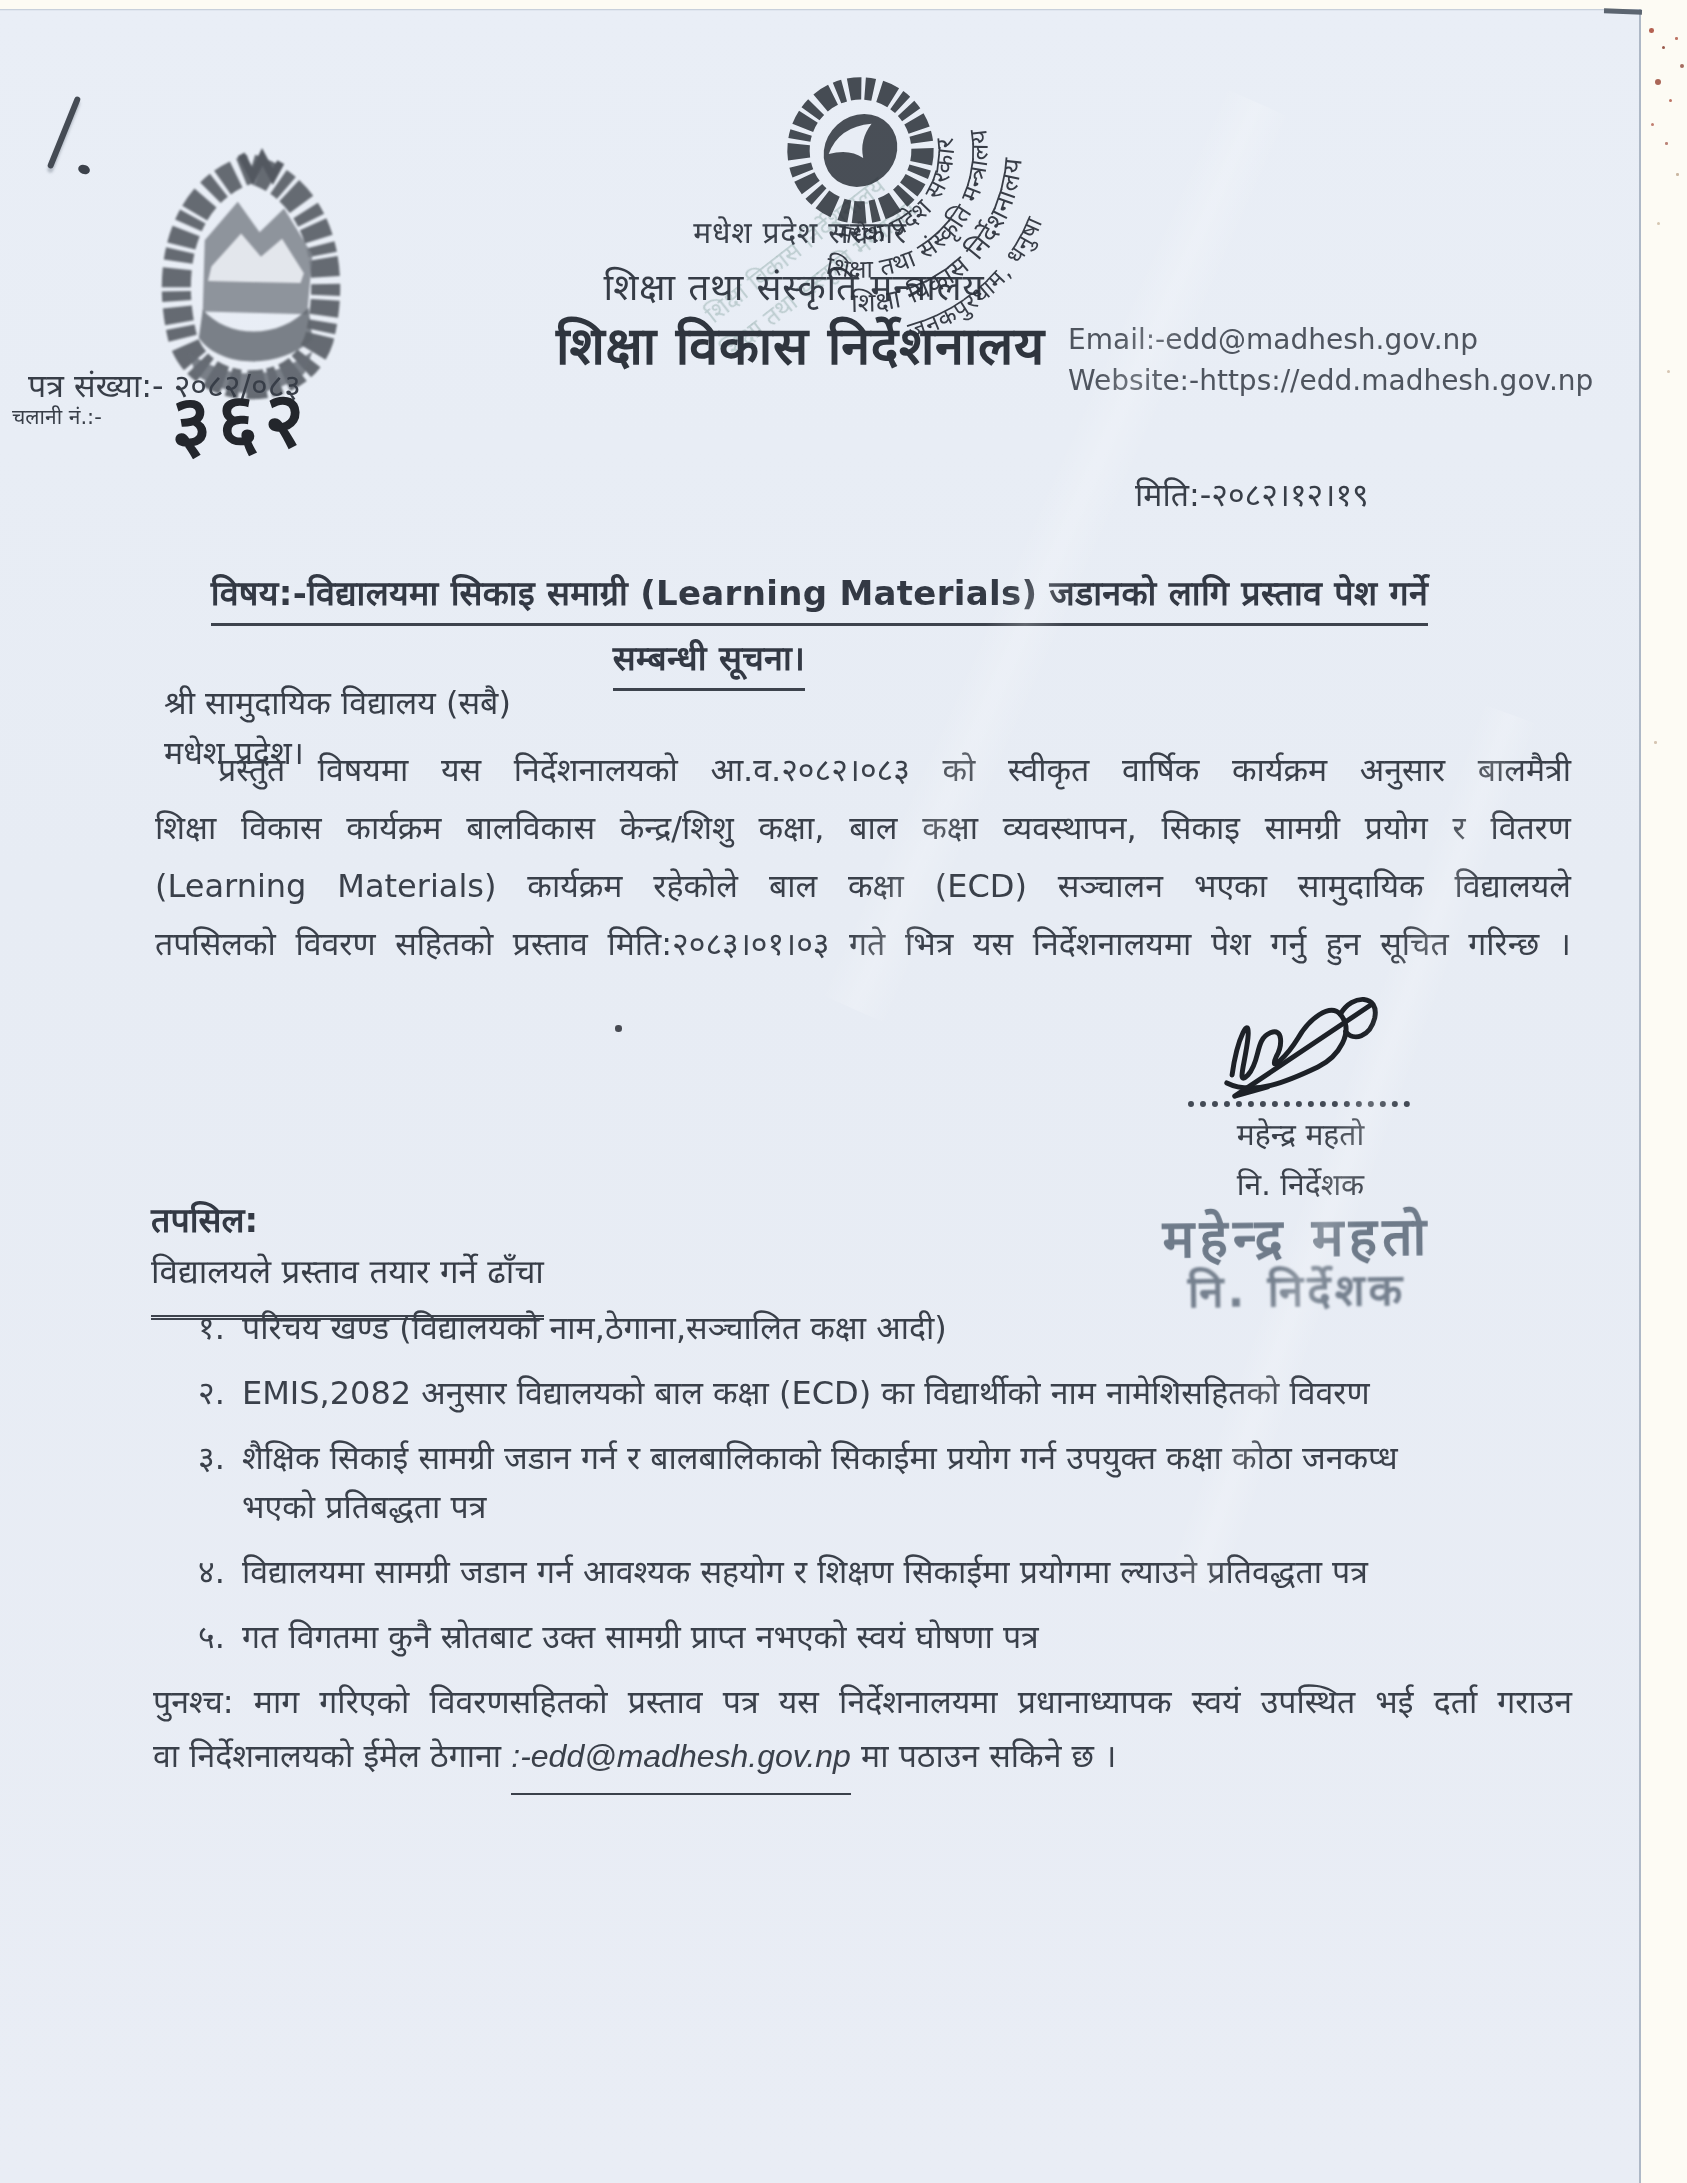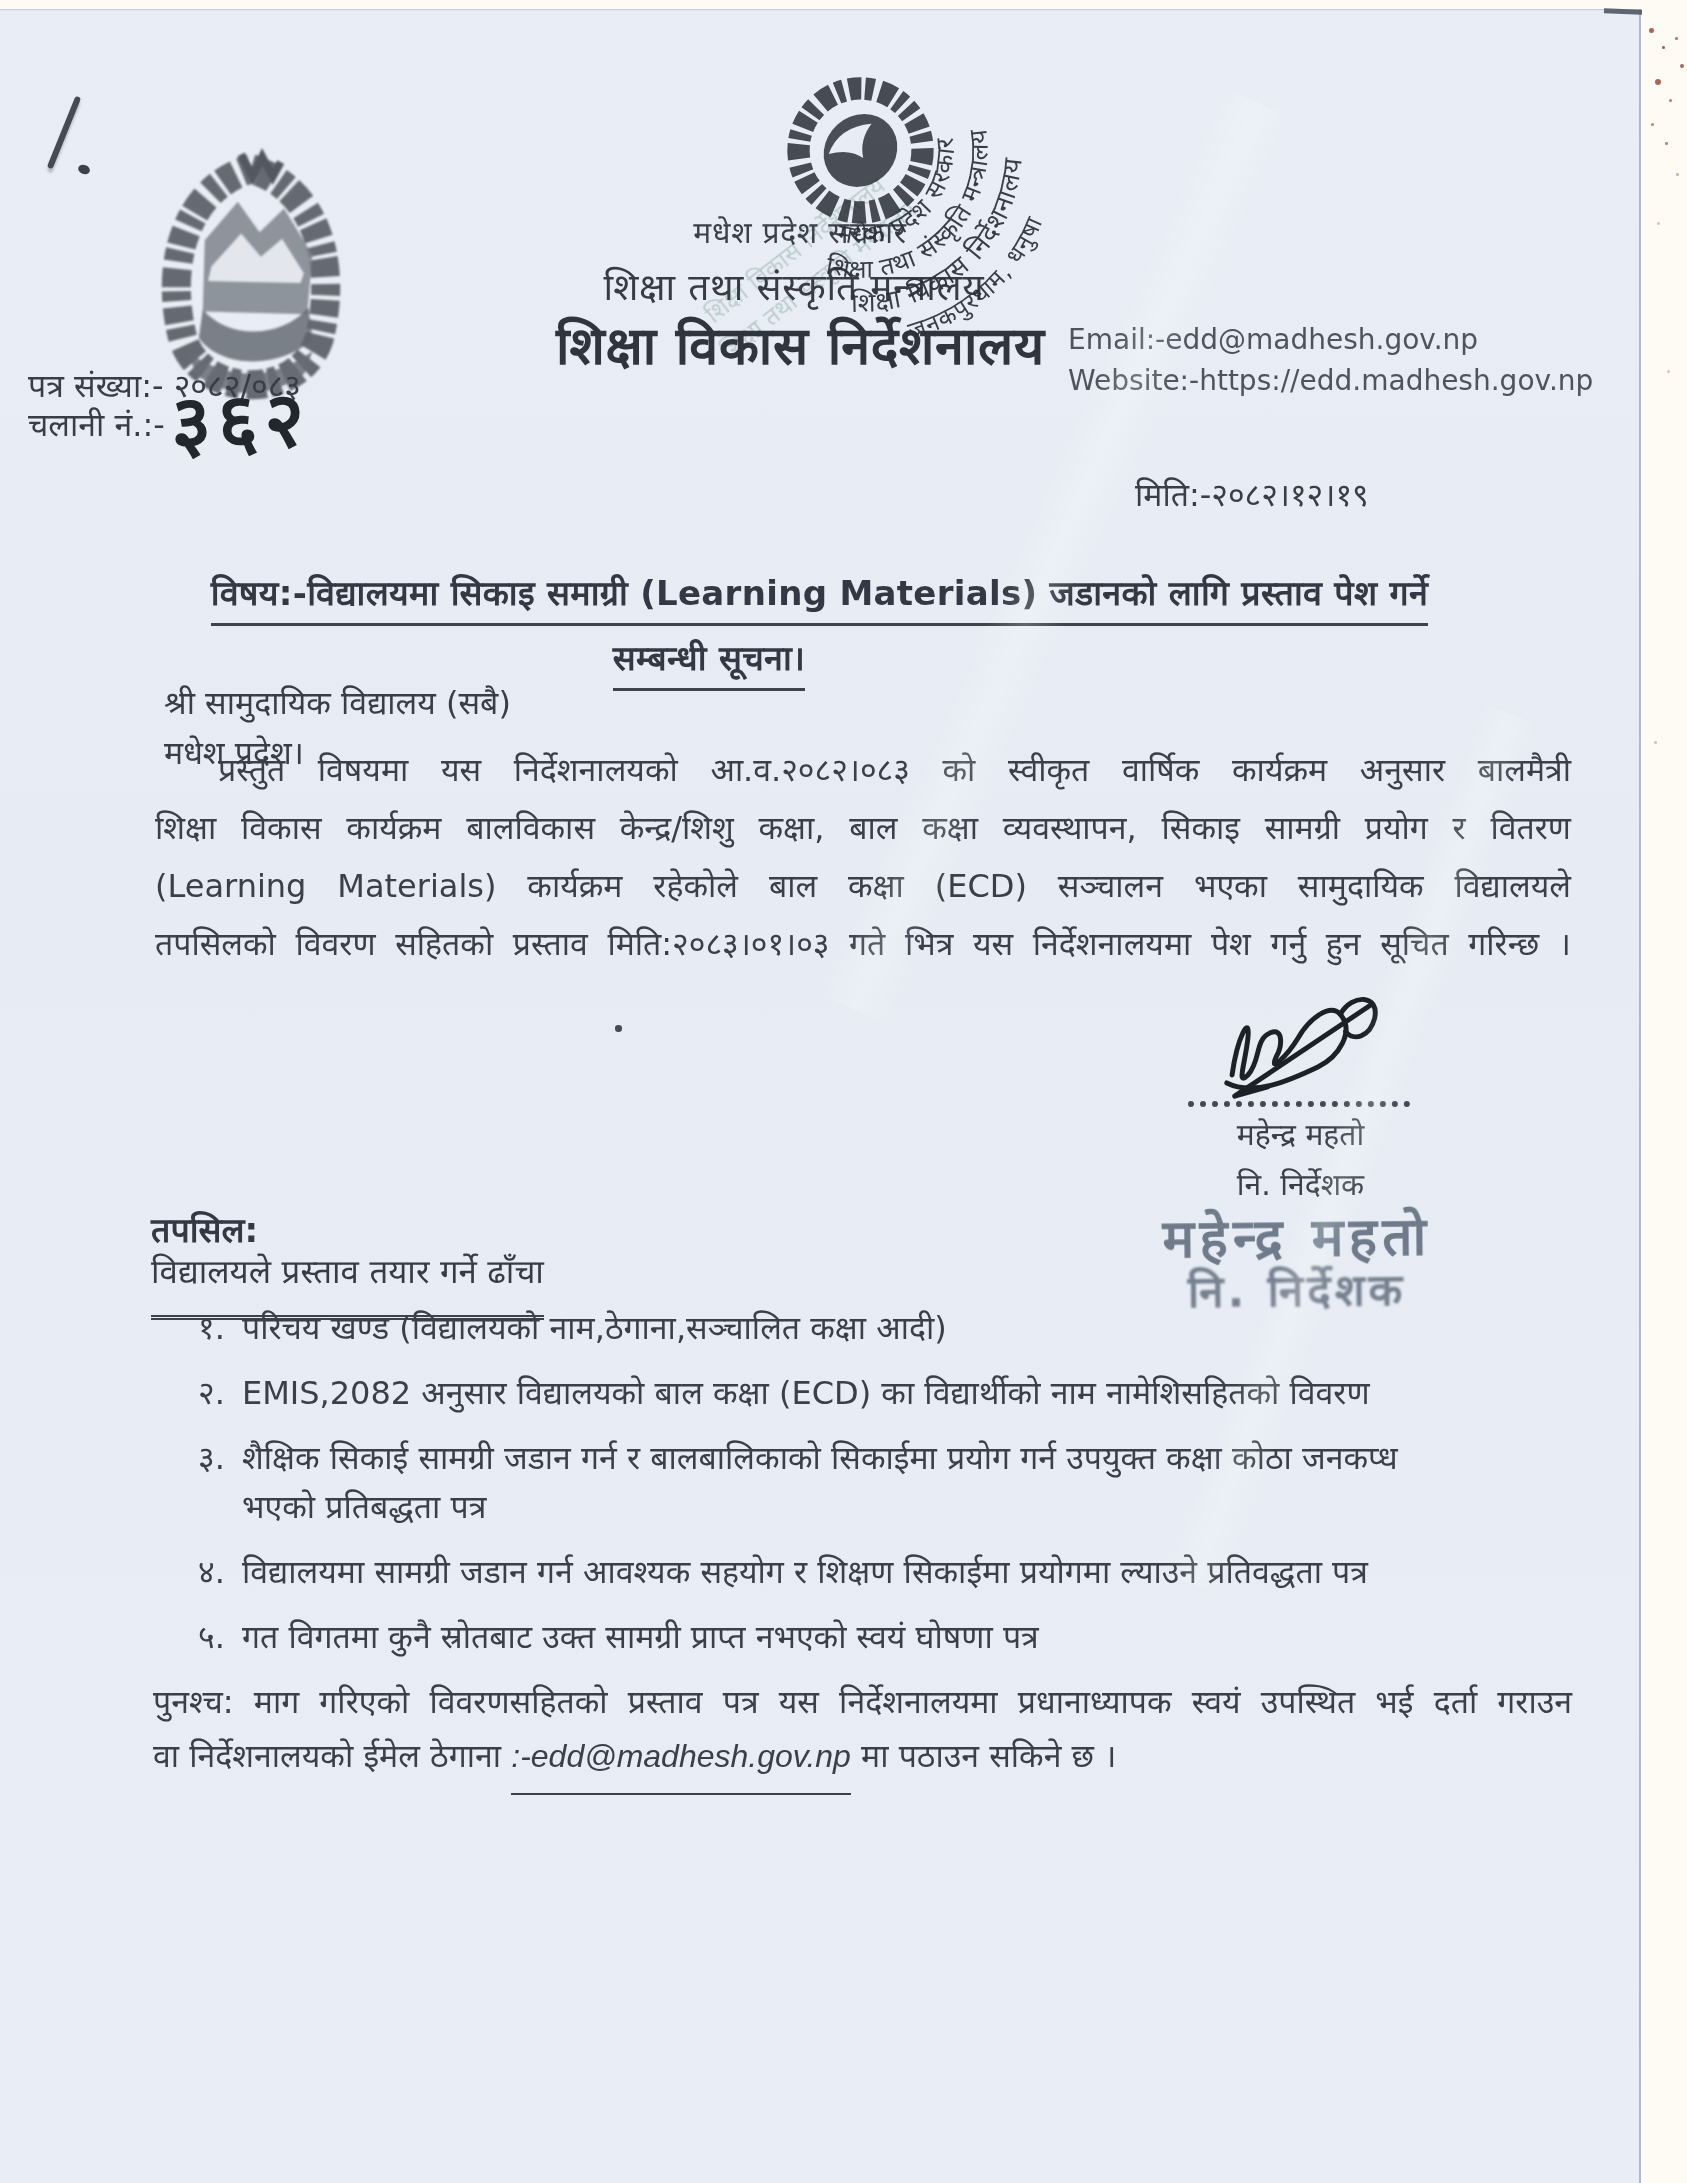--- a/index.html
+++ b/index.html
@@ -17,21 +17,21 @@
     box-shadow:inset 0 1.3px 0 #c8d0dc;
   }
   .abs{position:absolute;}
 
   
   .gov-line{left:595px;top:202px;width:410px;text-align:center;font-size:30px;color:#3b414b;letter-spacing:0.7px;}
   .ministry-line{left:536px;top:251px;width:516px;text-align:center;font-size:37px;color:#363c46;letter-spacing:0.7px;}
   .directorate-line{left:503px;top:299px;width:595px;text-align:center;font-size:52px;font-weight:600;color:#2f353e;letter-spacing:0.7px;}
   .contact{left:1068px;top:310px;font-size:28px;line-height:41px;color:#4e545e;}
   .letter-no{left:28px;top:323px;font-size:32px;color:#383e48;margin-top:31px;}
-  .chalani{left:28px;top:393px;font-size:32px;color:#383e48;}
+  .chalani{left:12px;top:393px;font-size:21px;color:#383e48;}
   .chalani-hand{left:171px;top:357px;font-size:77px;font-weight:600;color:#23262c;transform:rotate(-2deg);letter-spacing:6.6px;}
   .date-line{left:1135px;top:463px;font-size:32px;color:#383e48;}
 
   
   .subject1{left:0;top:560px;width:1639px;text-align:center;}
   .subject2{left:0;top:625px;width:1418px;text-align:center;}
   .subject1 span,.subject2 span{
     display:inline-block;font-size:34px;font-weight:600;color:#333944;
     border-bottom:3.3px solid #3d434d;padding-bottom:8px;letter-spacing:0.3px;
   }
@@ -52,21 +52,21 @@
   .stamp-name{
     left:1138px;top:1190px;width:318px;text-align:center;font-size:53px;font-weight:700;
     color:#6f7b8a;letter-spacing:5.3px;filter:blur(0.7px);transform:rotate(-.6deg);
   }
   .stamp-title{
     left:1138px;top:1250px;width:318px;text-align:center;font-size:44px;font-weight:700;
     color:#76818f;letter-spacing:4px;filter:blur(0.8px);transform:rotate(-.6deg);
   }
 
   
-  .sched-h{left:151px;top:1187px;font-size:34px;font-weight:600;color:#333944;margin-top:10px;}
+  .sched-h{left:151px;top:1187px;font-size:34px;font-weight:600;color:#333944;}
   .sched-sub{left:151px;top:1239px;}
   .sched-sub span{display:inline-block;font-size:33px;color:#363c46;border-bottom:5.3px double #3d434d;padding-bottom:22px;}
   .sched-list{left:198px;top:1295px;width:1383px;}
   .sched-item{display:flex;margin-bottom:16px;font-size:32px;line-height:49px;color:#3a404a;}
   .sched-item .num{width:44px;flex:0 0 44px;}
   .sched-item .txt{white-space:pre-line;}
 
   
   .ps1{left:153px;top:1666px;width:1419px;font-size:32px;line-height:54px;color:#3a404a;
        text-align:justify;text-align-last:justify;}

